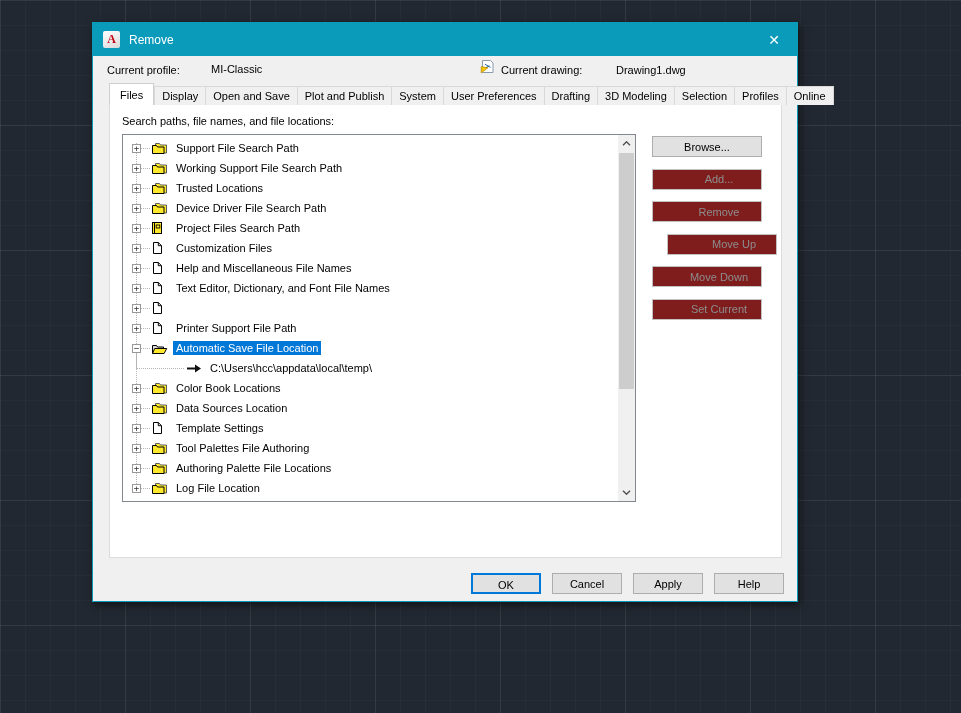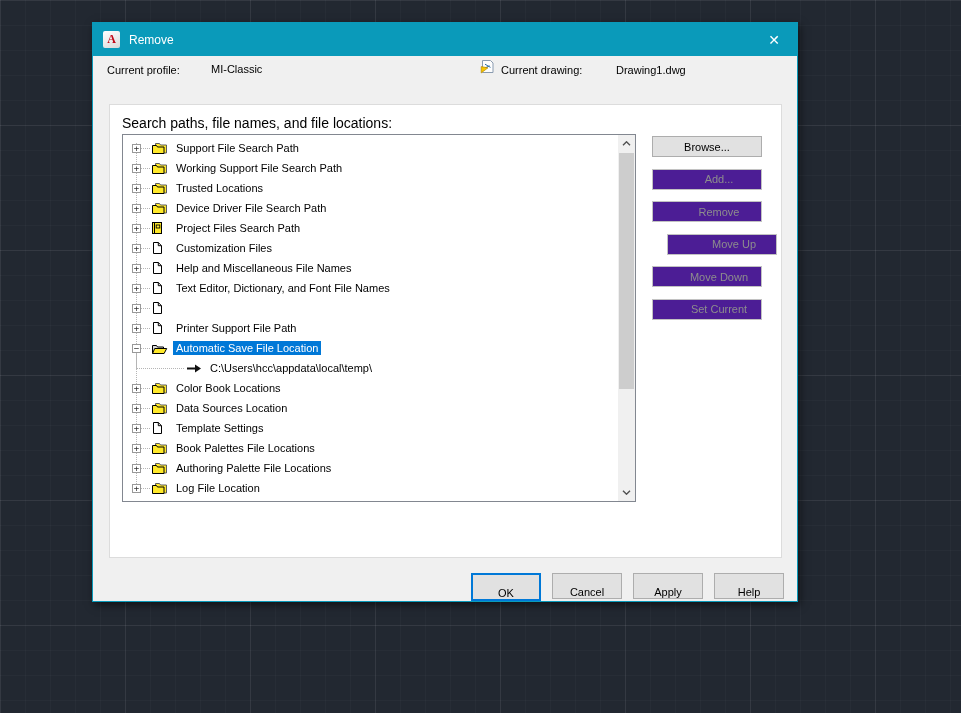--- a/index.html
+++ b/index.html
@@ -48,21 +48,21 @@
   }
   .tab + .tab{margin-left:-1px;}
   .tab.active{
     background:#fff;padding:5px 10px 4px;border-color:#cfcfcf;
     position:relative;z-index:4;margin-right:1px;
   }
   .panel{
     position:absolute;left:16px;top:81px;width:673px;height:454px;
     background:#fff;border:1px solid #dcdcdc;box-sizing:border-box;z-index:2;
   }
-  .section-label{position:absolute;left:12px;top:10px;font-size:14px;}
+  .section-label{position:absolute;left:12px;top:10px;font-size:11px;}
   .treebox{
     position:absolute;left:12px;top:29px;width:514px;height:368px;
     border:1px solid #828790;background:#fff;box-sizing:border-box;overflow:hidden;
   }
   .treescroll{position:absolute;left:0;top:0;right:17px;bottom:0;padding-top:3px;}
   .treescroll::before{
     content:"";position:absolute;left:13px;top:8px;height:343px;
     border-left:1px dotted #b5b5b5;
   }
   .trow{height:20px;display:flex;align-items:center;position:relative;white-space:nowrap;}
@@ -89,25 +89,25 @@
     display:flex;align-items:center;justify-content:center;background:#f0f0f0;
   }
   .sarrow.up{top:0;} .sarrow.down{bottom:0;}
   .sthumb{position:absolute;left:1px;top:18px;width:15px;height:236px;background:#cdcdcd;}
   .side-buttons{position:absolute;left:542px;top:0;width:110px;height:100%;}
   .sbtn{
     position:absolute;left:0;width:110px;height:21px;
     background:#e1e1e1;border:1px solid #adadad;font-family:inherit;font-size:11px;
     color:#000;padding:0;
   }
-  .sbtn.disabled{background:#4c1d95;border-color:#c2c2c2;color:#8d8d8d;padding-left:24px;}
+  .sbtn.disabled{background:#7f1d1d;border-color:#c2c2c2;color:#8d8d8d;padding-left:24px;}
   .bbtn{
     position:absolute;top:550px;width:70px;height:21px;box-sizing:border-box;
     background:#e1e1e1;border:1px solid #adadad;font-family:inherit;font-size:11px;
-    color:#000;padding:12px;
+    color:#000;padding:4px;
   }
   .bbtn.default{border:2px solid #0078d7;}
   svg{display:block;}
 </style>
 </head>
 <body>
 
 <div class="dialog">
 
   <div class="titlebar">
@@ -121,20 +121,33 @@
   <span class="dwg-icon" style="left:386px;top:36px;">
     <svg width="16" height="15" viewBox="0 0 16 15">
       <path d="M3.5 1.5 h8 l2.5 2.5 v9.5 h-10.5 z" fill="#fdfdfd" stroke="#8a9bb0" stroke-width="1"></path>
       <path d="M6 5.2 l5.5 3.2 M6 9 l4.5-2.2" stroke="#2e6da4" stroke-width="1" fill="none"></path>
       <path d="M2.2 14 L9 8.8 L2.2 7.6 z" fill="#f7c500" stroke="#a97d00" stroke-width="0.6"></path>
     </svg>
   </span>
   <span class="hrow-label" style="left:408px;top:41px;">Current drawing:</span>
   <span class="hrow-label" style="left:523px;top:41px;">Drawing1.dwg</span>
 
+  <div class="tabbar" id="tabbar">
+      <div class="tab active">Files</div>
+      <div class="tab">Display</div>
+      <div class="tab">Open and Save</div>
+      <div class="tab">Plot and Publish</div>
+      <div class="tab">System</div>
+      <div class="tab">User Preferences</div>
+      <div class="tab">Drafting</div>
+      <div class="tab">3D Modeling</div>
+      <div class="tab">Selection</div>
+      <div class="tab">Profiles</div>
+      <div class="tab">Online</div>
+    </div>
 
   <div class="panel">
     <div class="section-label">Search paths, file names, and file locations:</div>
 
     <div class="treebox">
       <div class="treescroll" id="tree">
           <div class="trow">
             <span class="expander">+</span>
             <span class="hdots"></span>
             <span class="ticon">
@@ -300,21 +313,21 @@
           </div>
           <div class="trow">
             <span class="expander">+</span>
             <span class="hdots"></span>
             <span class="ticon">
               <svg width="17" height="13" viewBox="0 0 17 13">
                 <path d="M4.5 1.5 h4 l1 1.5 h6 v8 h-11 z" fill="#ffe92a" stroke="#5c5c5c" stroke-width="1"></path>
                 <path d="M1.5 3.5 h4 l1 1.5 h6.5 v6.5 h-11.5 z" fill="#ffe92a" stroke="#000" stroke-width="1"></path>
               </svg>
             </span>
-            <span class="tlabel">Book Palettes File Locations</span>
+            <span class="tlabel">Tool Palettes File Authoring</span>
           </div>
           <div class="trow">
             <span class="expander">+</span>
             <span class="hdots"></span>
             <span class="ticon">
               <svg width="17" height="13" viewBox="0 0 17 13">
                 <path d="M4.5 1.5 h4 l1 1.5 h6 v8 h-11 z" fill="#ffe92a" stroke="#5c5c5c" stroke-width="1"></path>
                 <path d="M1.5 3.5 h4 l1 1.5 h6.5 v6.5 h-11.5 z" fill="#ffe92a" stroke="#000" stroke-width="1"></path>
               </svg>
             </span>

